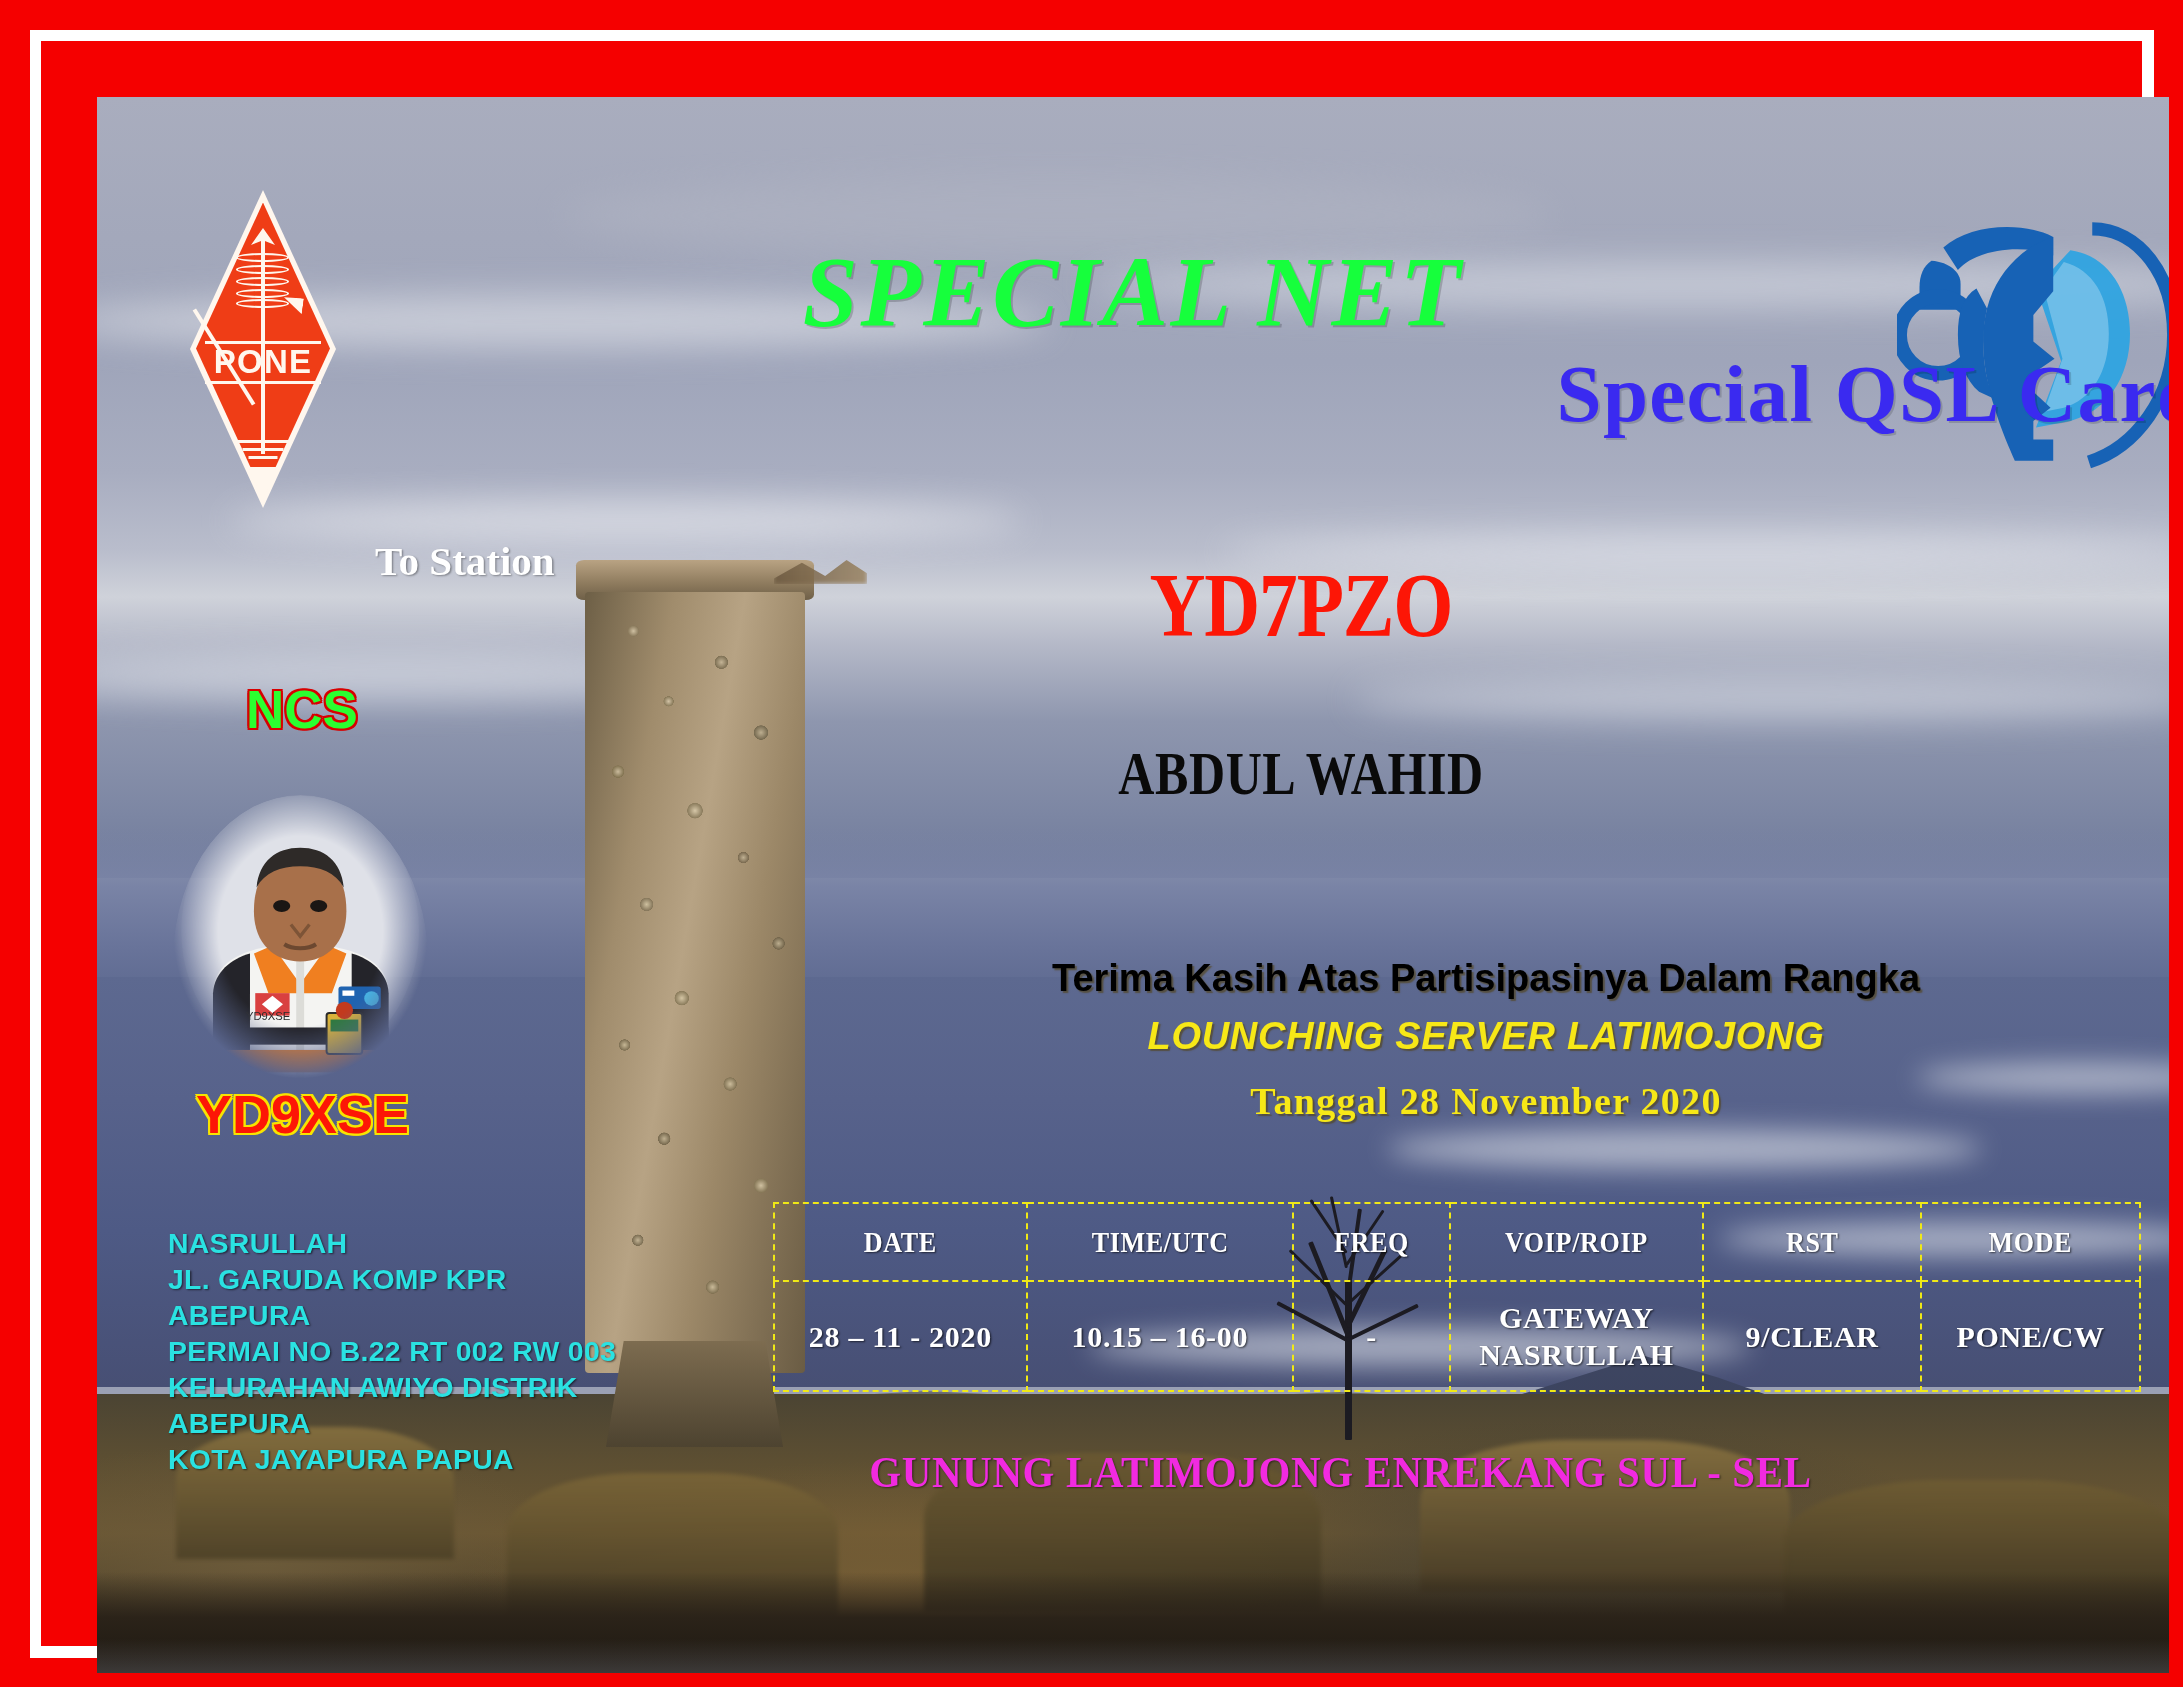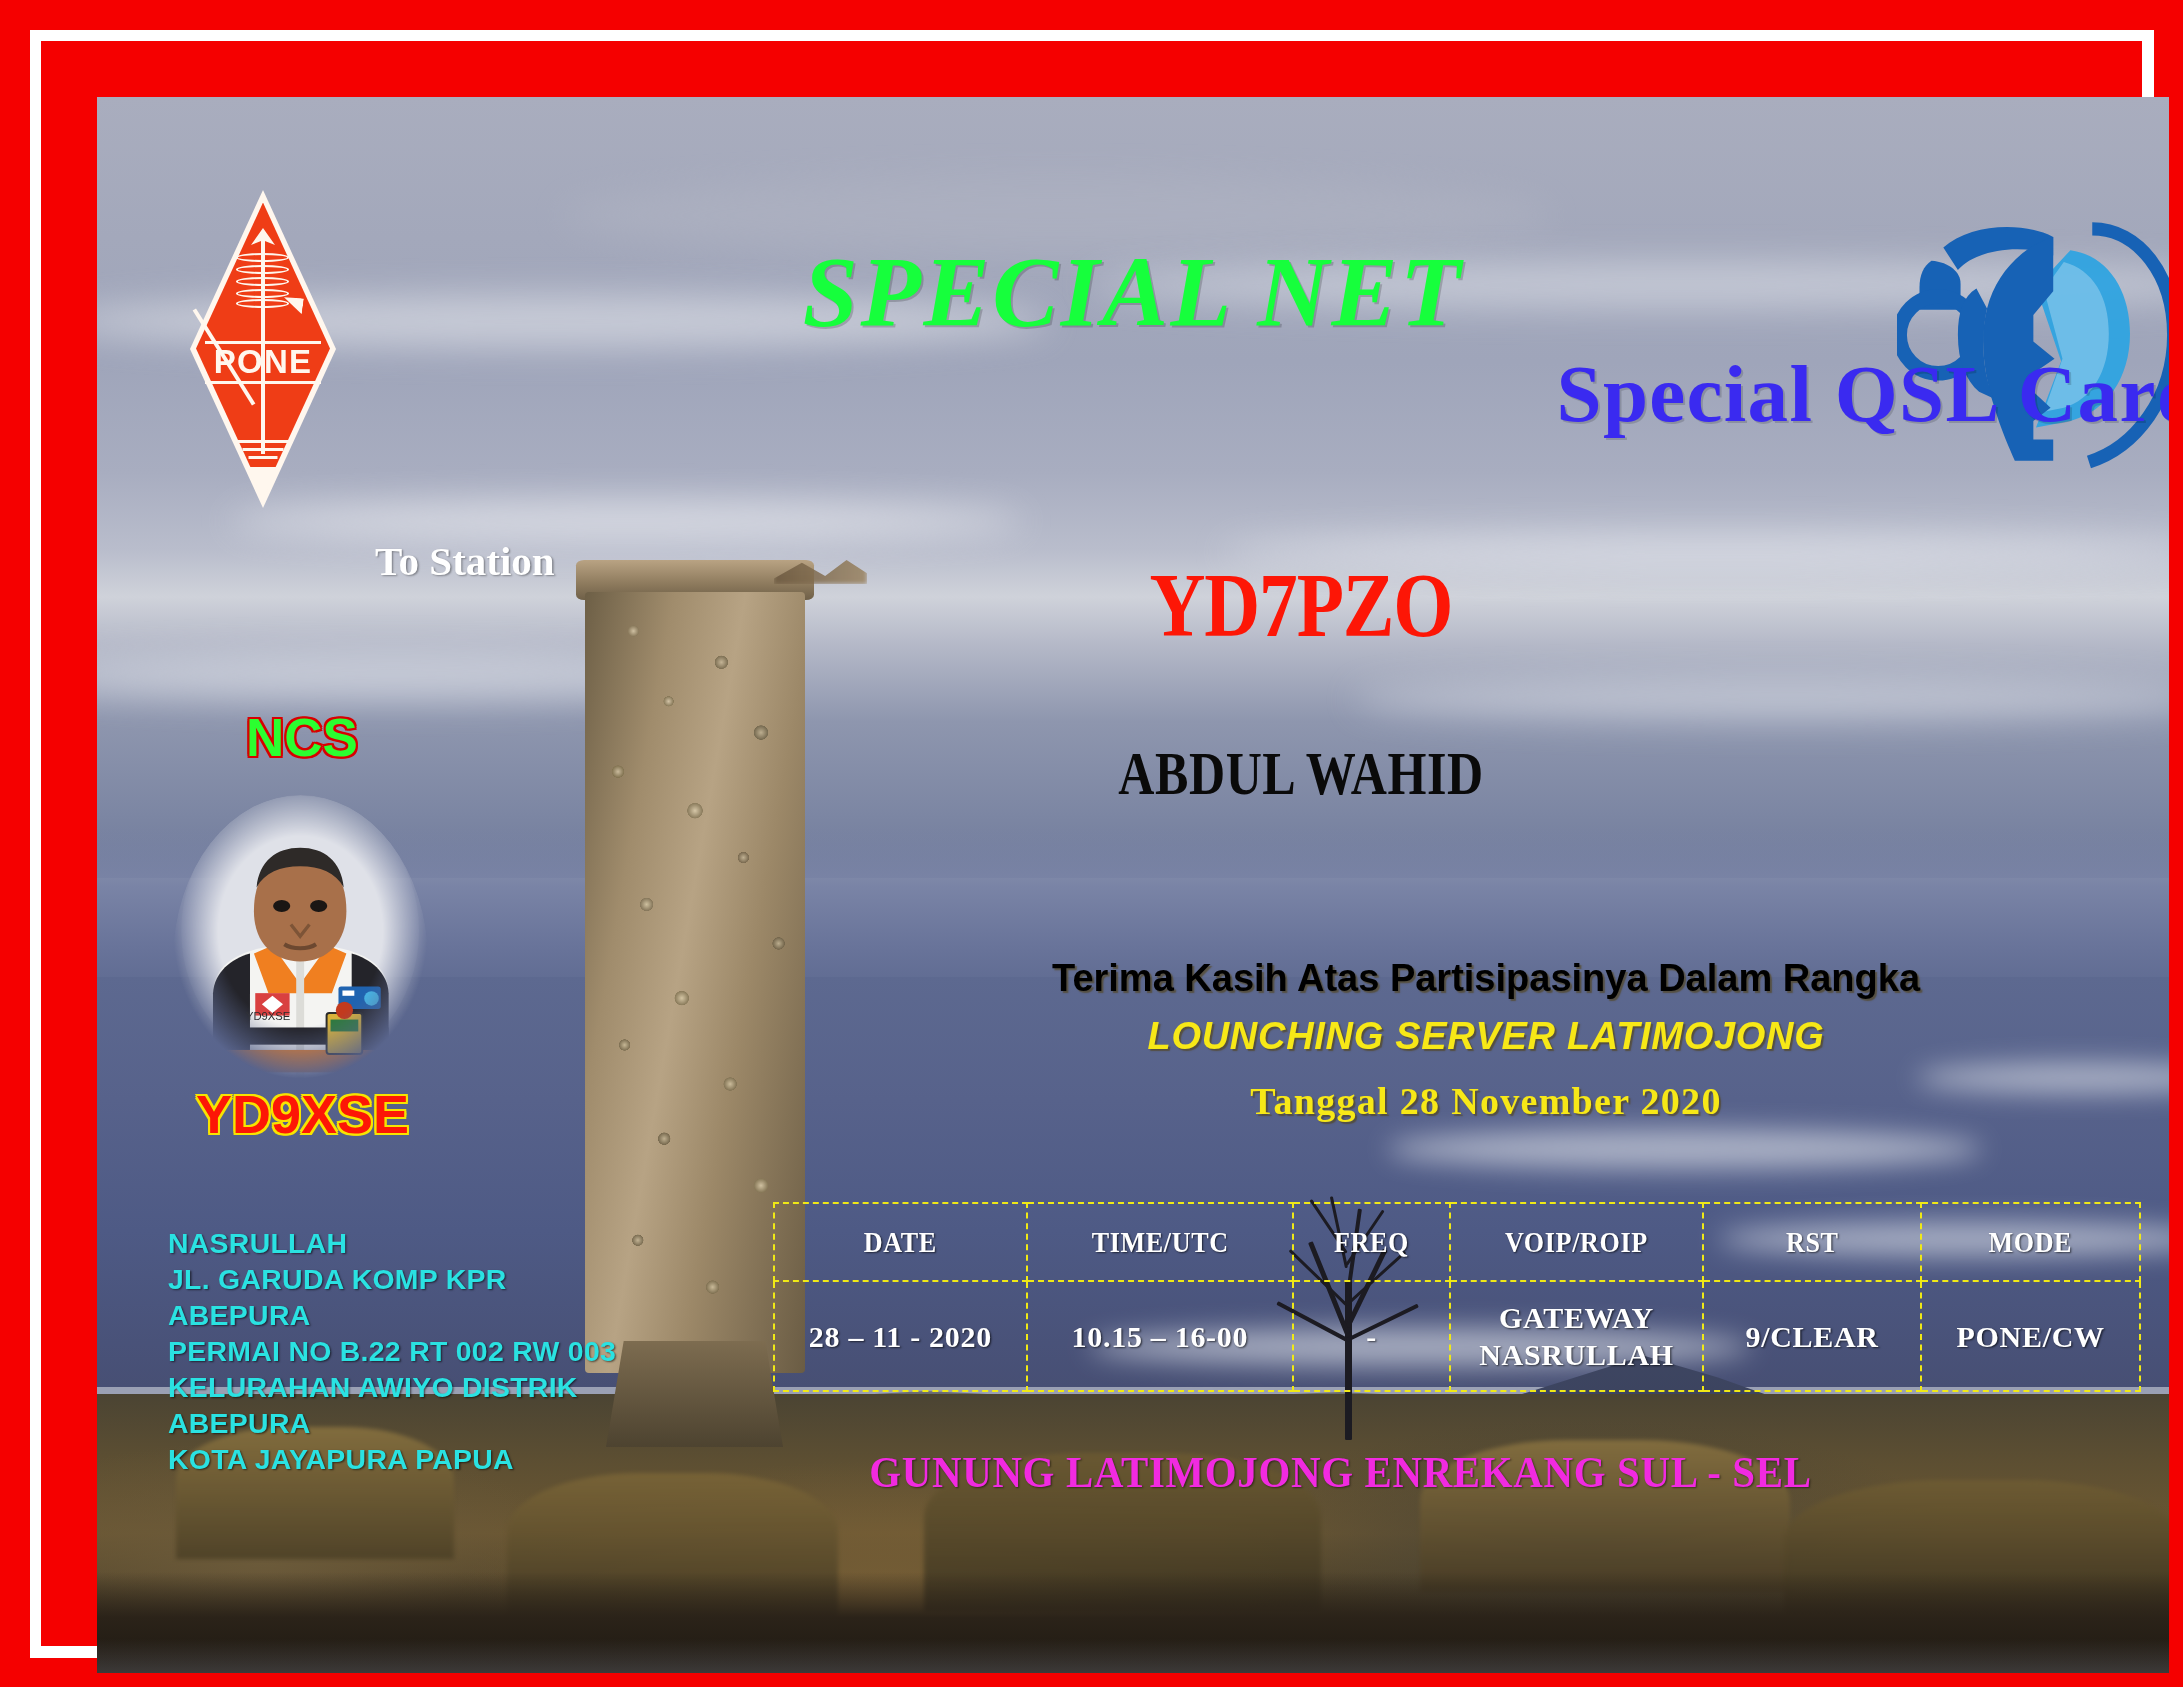--- a/index.html
+++ b/index.html
@@ -143,21 +143,21 @@
   .callsign{left:787px;top:457px;width:834px;text-align:center;
     font-family:"Liberation Serif",serif;font-weight:700;font-size:90px;color:#fd1606;
     letter-spacing:-1.3px;transform:scaleX(.86);transform-origin:center;}
   .opname{left:787px;top:642px;width:834px;text-align:center;
     font-family:"Liberation Serif",serif;font-weight:700;font-size:61px;color:#0a0a0a;
     letter-spacing:0.7px;transform:scaleX(.82);transform-origin:center;}
 
   .ncs{left:66px;top:582px;width:278px;text-align:center;
     font-family:"Liberation Sans",sans-serif;font-weight:700;font-size:53px;color:#2bff30;
     text-shadow:-2px -2px 0 #d80000,2px -2px 0 #d80000,-2px 2px 0 #d80000,2px 2px 0 #d80000,
-                0 -2px 0 #d80000,0 2px 0 #d80000,-2px 0 0 #d80000,2px 0 0 #d80000;margin-top:28px;}
+                0 -2px 0 #d80000,0 2px 0 #d80000,-2px 0 0 #d80000,2px 0 0 #d80000;}
   .ncs-call{left:40px;top:986px;width:331px;text-align:center;
     font-family:"Liberation Sans",sans-serif;font-weight:700;font-size:54px;color:#fd1606;
     text-shadow:-2px -2px 0 #f7e400,2px -2px 0 #f7e400,-2px 2px 0 #f7e400,2px 2px 0 #f7e400,
                 0 -2px 0 #f7e400,0 2px 0 #f7e400,-2px 0 0 #f7e400,2px 0 0 #f7e400;}
 
   .photo-op{position:absolute;left:76px;top:698px;width:255px;height:284px;overflow:hidden;
     border-radius:50% 50% 44% 44%/58% 58% 42% 42%;
     -webkit-mask-image:radial-gradient(ellipse 52% 54% at 50% 48%,#000 62%,rgba(0,0,0,0) 96%);
             mask-image:radial-gradient(ellipse 52% 54% at 50% 48%,#000 62%,rgba(0,0,0,0) 96%);}
 

